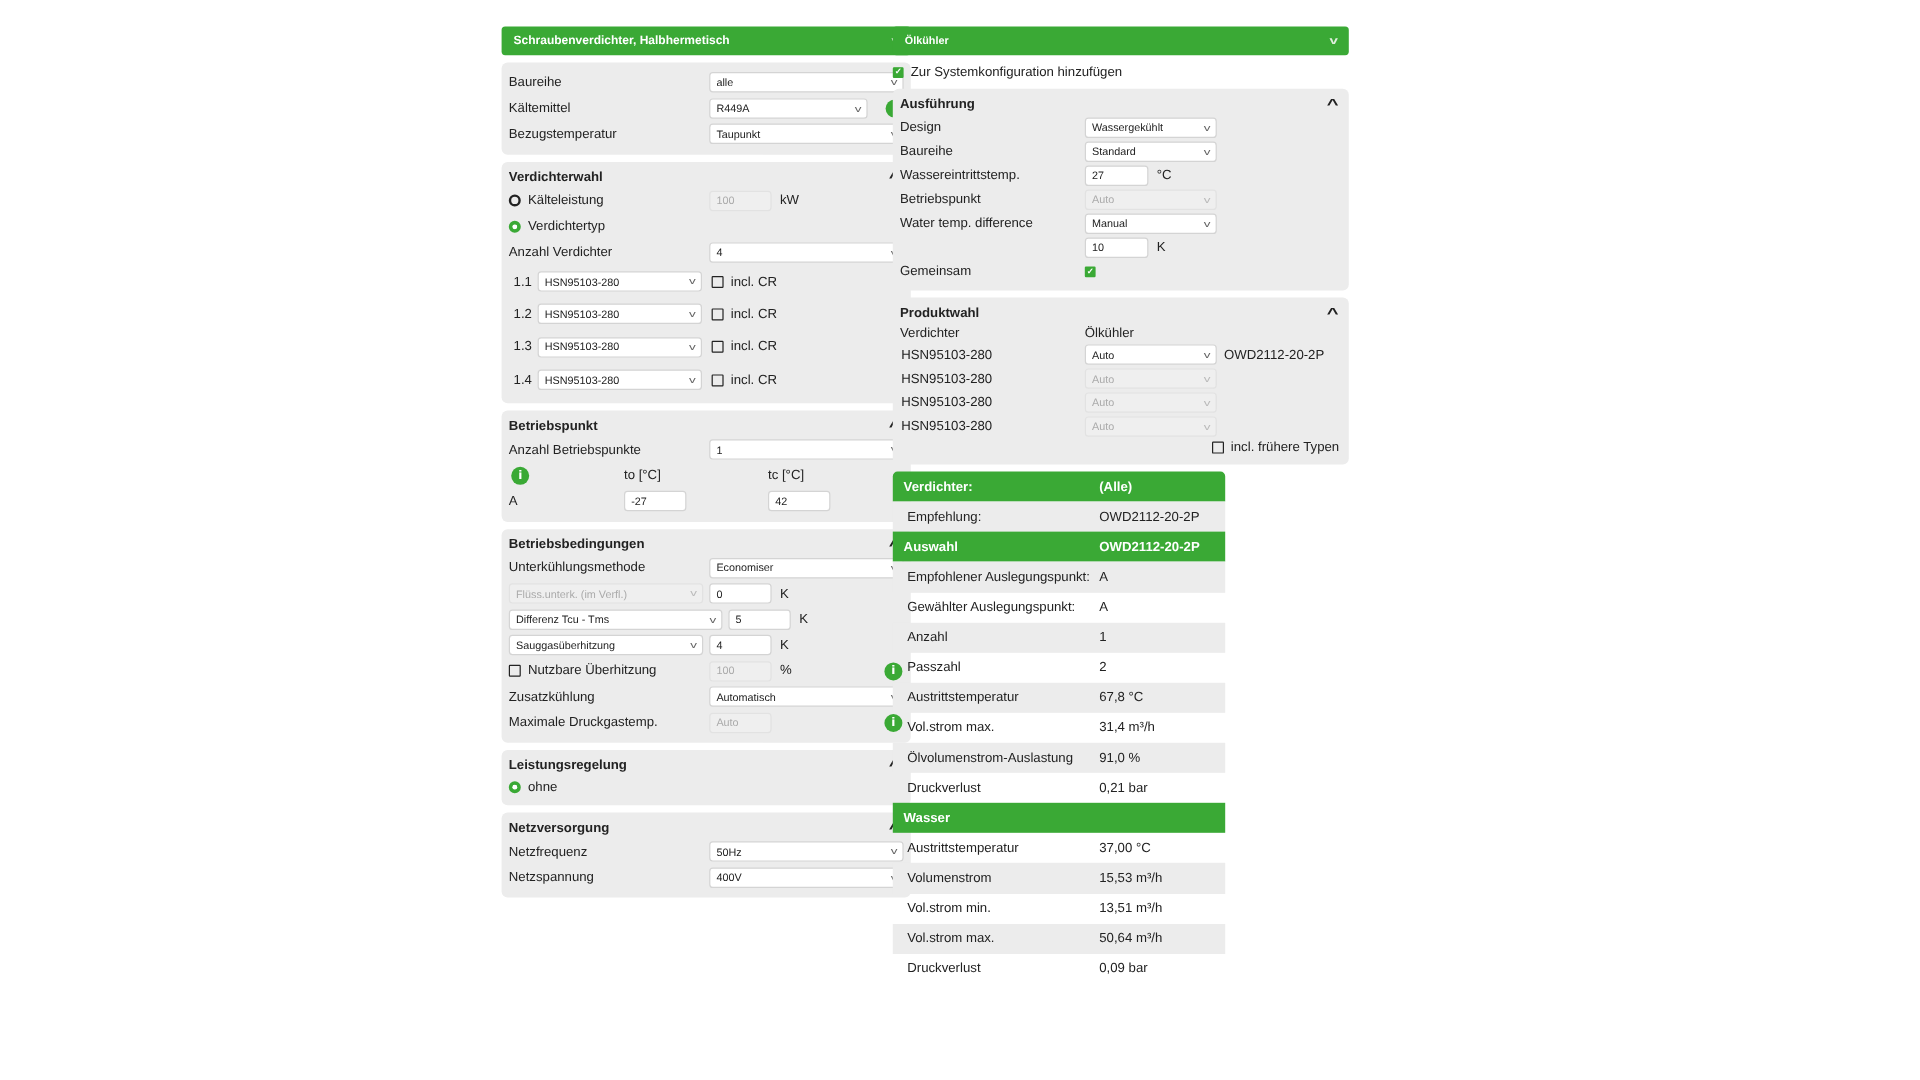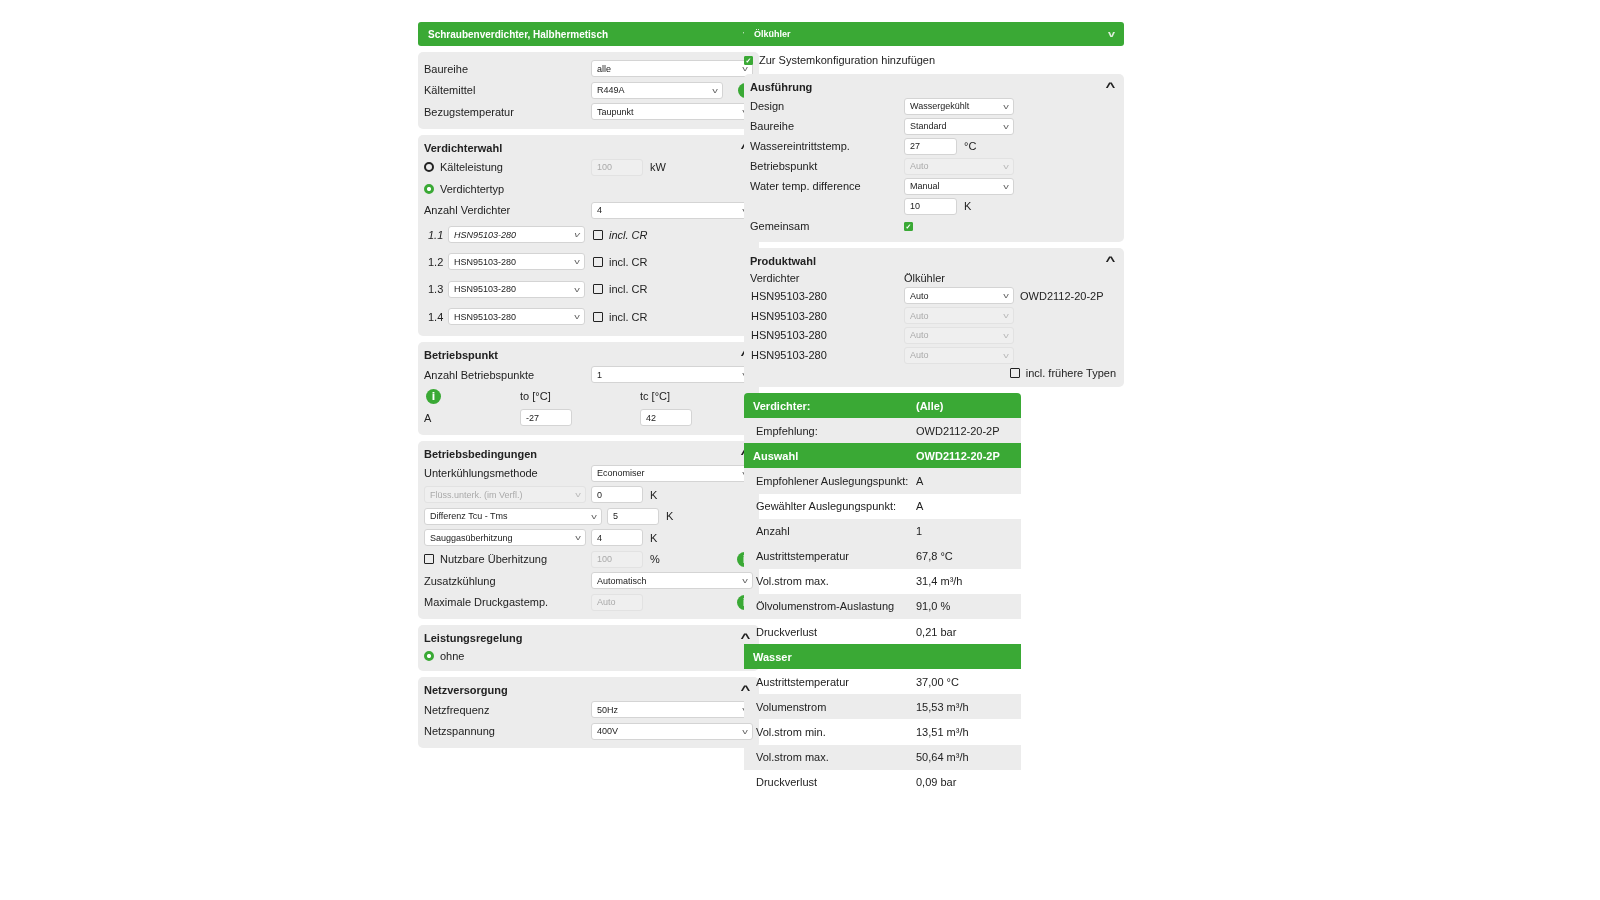--- a/index.html
+++ b/index.html
@@ -120,21 +120,21 @@
       </span>
     </div>
     <div class="row">
       <span class="lbl">Anzahl Verdichter</span>
       <div class="sel" style="width:163px">
         <span>4</span>
           <span class="ch">v</span>
       </div>
     </div>
     <div id="comp-rows">
-        <div class="row" style="height: 27.3px; font-style: italic;">
+        <div class="row" style="height: 27.3px;">
           <span style="flex:0 0 24px;padding-left:4px">1.1</span>
           <div class="sel" style="width:137px;margin-right:8px">
             <span>HSN95103-280</span>
             <span class="ch">v</span>
           </div>
           <span style="display:flex;align-items:center">
             <span class="cb"></span>
             <span>incl. CR</span>
           </span>
         </div>
@@ -422,20 +422,24 @@
         <span class="v">A</span>
       </div>
       <div class="rrow ">
         <span class="k">Gewählter Auslegungspunkt:</span>
         <span class="v">A</span>
       </div>
       <div class="rrow alt">
         <span class="k">Anzahl</span>
         <span class="v">1</span>
       </div>
+      <div class="rrow ">
+        <span class="k">Passzahl</span>
+        <span class="v">2</span>
+      </div>
       <div class="rrow alt">
         <span class="k">Austrittstemperatur</span>
         <span class="v">67,8 °C</span>
       </div>
       <div class="rrow ">
         <span class="k">Vol.strom max.</span>
         <span class="v">31,4 m³/h</span>
       </div>
       <div class="rrow alt">
         <span class="k">Ölvolumenstrom-Auslastung</span>

